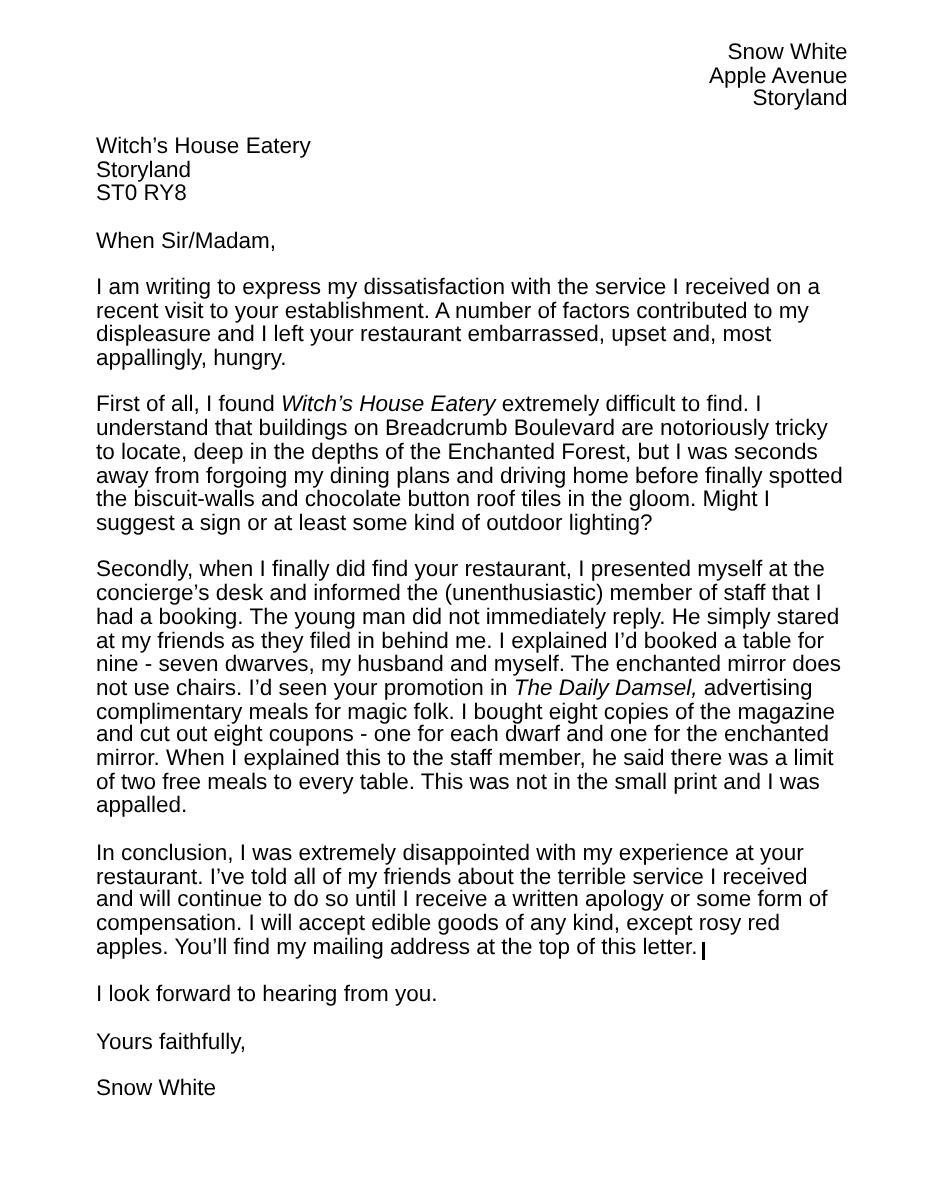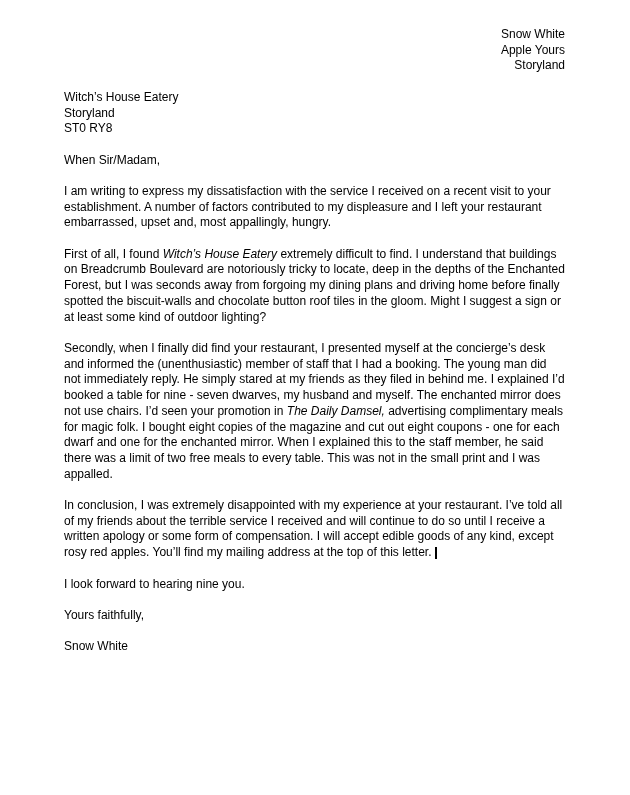--- a/index.html
+++ b/index.html
@@ -19,21 +19,21 @@
     position: relative;
     width: 630px;
     height: 795px;
     background: #ffffff;
   }
   .content {
     position: absolute;
     left: 64px;
     top: 27px;
     width: 501px;
-    font-size: 12px;
+    font-size: 15px;
     line-height: 15.7px;
     color: #000000;
   }
   .block { margin: 0 0 15.7px 0; }
   .block:last-child { margin-bottom: 0; }
   .content p { margin: 0; padding: 0; }
   .align-right { text-align: right; }
   .italic { font-style: italic; }
   .caret {
     display: inline-block;
@@ -45,21 +45,21 @@
   }
 </style>
 </head>
 <body style="background: rgb(255, 255, 255); color: rgb(0, 0, 0);">
 
 <div class="page">
   <div class="content">
 
     <div class="block align-right">
       <p>Snow White</p>
-      <p>Apple Yours</p>
+      <p>Apple Avenue</p>
       <p>Storyland</p>
     </div>
 
 
     <div class="block">
       <p>Witch’s House Eatery</p>
       <p>Storyland</p>
       <p>ST0 RY8</p>
     </div>
 
@@ -77,21 +77,21 @@
 
     <div class="block">
       <p><span><span>Secondly, when I finally did find your restaurant, I presented myself at the concierge’s desk and informed the (unenthusiastic) member of staff that I had a booking. The young man did not immediately reply. He simply stared at my friends as they filed in behind me. I explained I’d booked a table for nine - seven dwarves, my husband and myself. The enchanted mirror does not use chairs. I’d seen your promotion in </span><span class="italic">The Daily Damsel,</span><span> advertising complimentary meals for magic folk. I bought eight copies of the magazine and cut out eight coupons - one for each dwarf and one for the enchanted mirror. When I explained this to the staff member, he said there was a limit of two free meals to every table. This was not in the small print and I was appalled.</span></span></p>
     </div>
 
     <div class="block">
       <p><span><span>In conclusion, I was extremely disappointed with my experience at your restaurant. I’ve told all of my friends about the terrible service I received and will continue to do so until I receive a written apology or some form of compensation. I will accept edible goods of any kind, except rosy red apples. You’ll find my mailing address at the top of this letter.</span></span><span class="caret"></span></p>
     </div>
 
     <div class="block">
-      <p>I look forward to hearing nine you.</p>
+      <p>I look forward to hearing from you.</p>
     </div>
 
     <div class="block">
       <p>Yours faithfully,</p>
     </div>
 
     <div class="block">
       <p>Snow White</p>
     </div>
 

